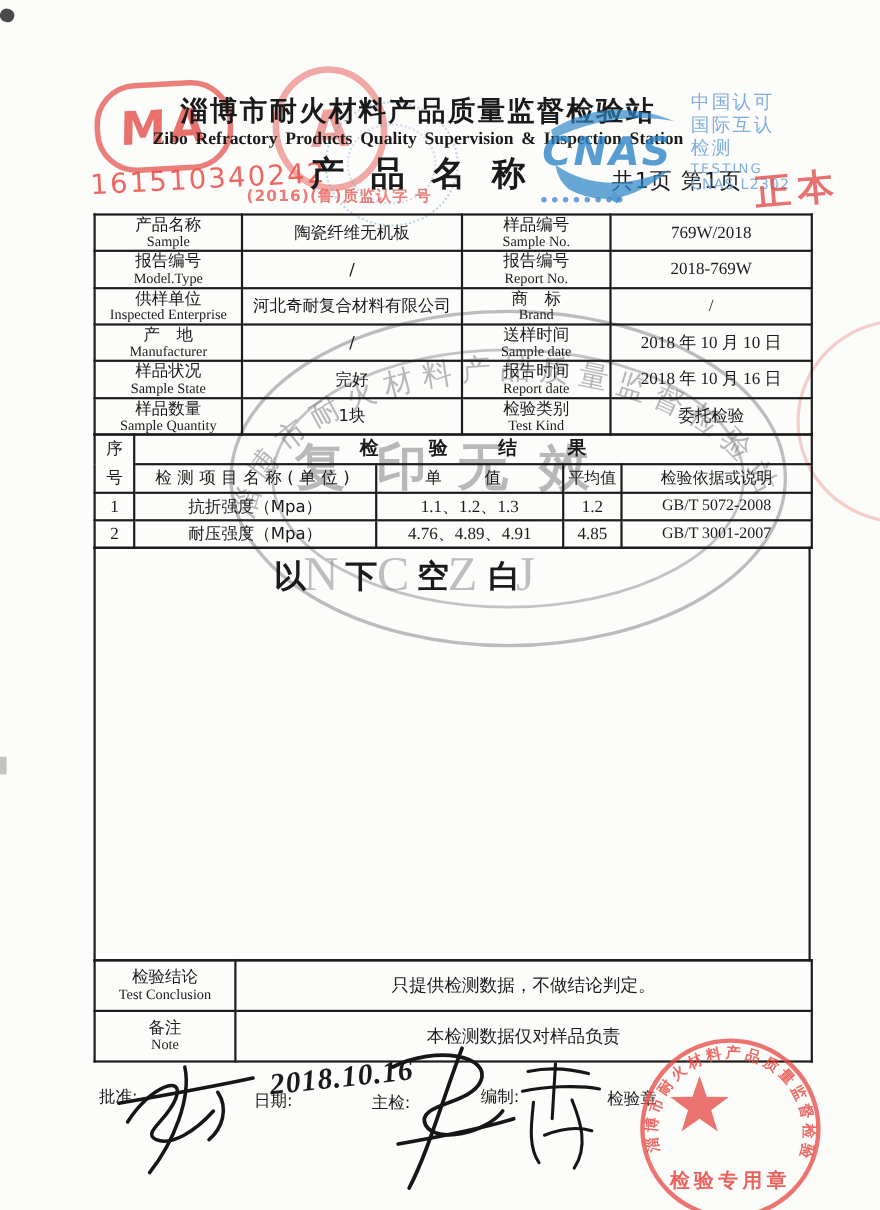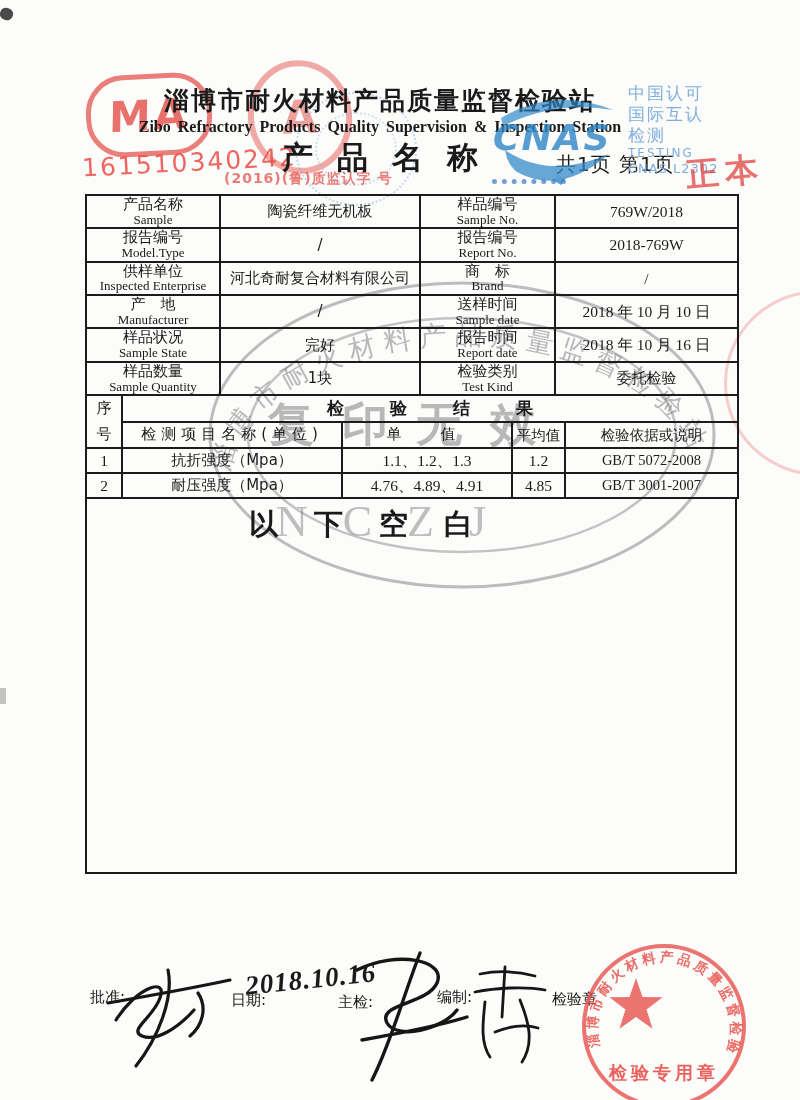--- a/index.html
+++ b/index.html
@@ -263,20 +263,42 @@
     <table class="doc">
       <tbody>
         <tr>
             <td class="blank-cell">
           <div class="blank-note">以下空白</div>
         </td>
           </tr>
       </tbody>
     </table>
 
+    <table class="doc">
+      <colgroup>
+          <col style="width:128px">
+          <col style="width:524px">
+        </colgroup>
+      <tbody>
+        <tr class="concl-row">
+          <td>
+              <div class="lab-cn">检验结论</div>
+              <div class="lab-en">Test Conclusion</div>
+            </td>
+          <td class="concl-val">只提供检测数据，不做结论判定。</td>
+        </tr>
+        <tr class="concl-row">
+          <td>
+              <div class="lab-cn">备注</div>
+              <div class="lab-en">Note</div>
+            </td>
+          <td class="concl-val">本检测数据仅对样品负责</td>
+        </tr>
+      </tbody>
+    </table>
   </div>
 
   <div class="abs footer">
     <span class="lbl" style="left:5px;top:8px">批准:</span>
     <span class="lbl" style="left:146px;top:11px">日期:</span>
     <span class="lbl" style="left:253px;top:13px">主检:</span>
     <span class="lbl" style="left:352px;top:8px">编制:</span>
     <span class="lbl" style="left:467px;top:10px">检验章</span>
     <span class="date-hand">2018.10.16</span>
   </div>

